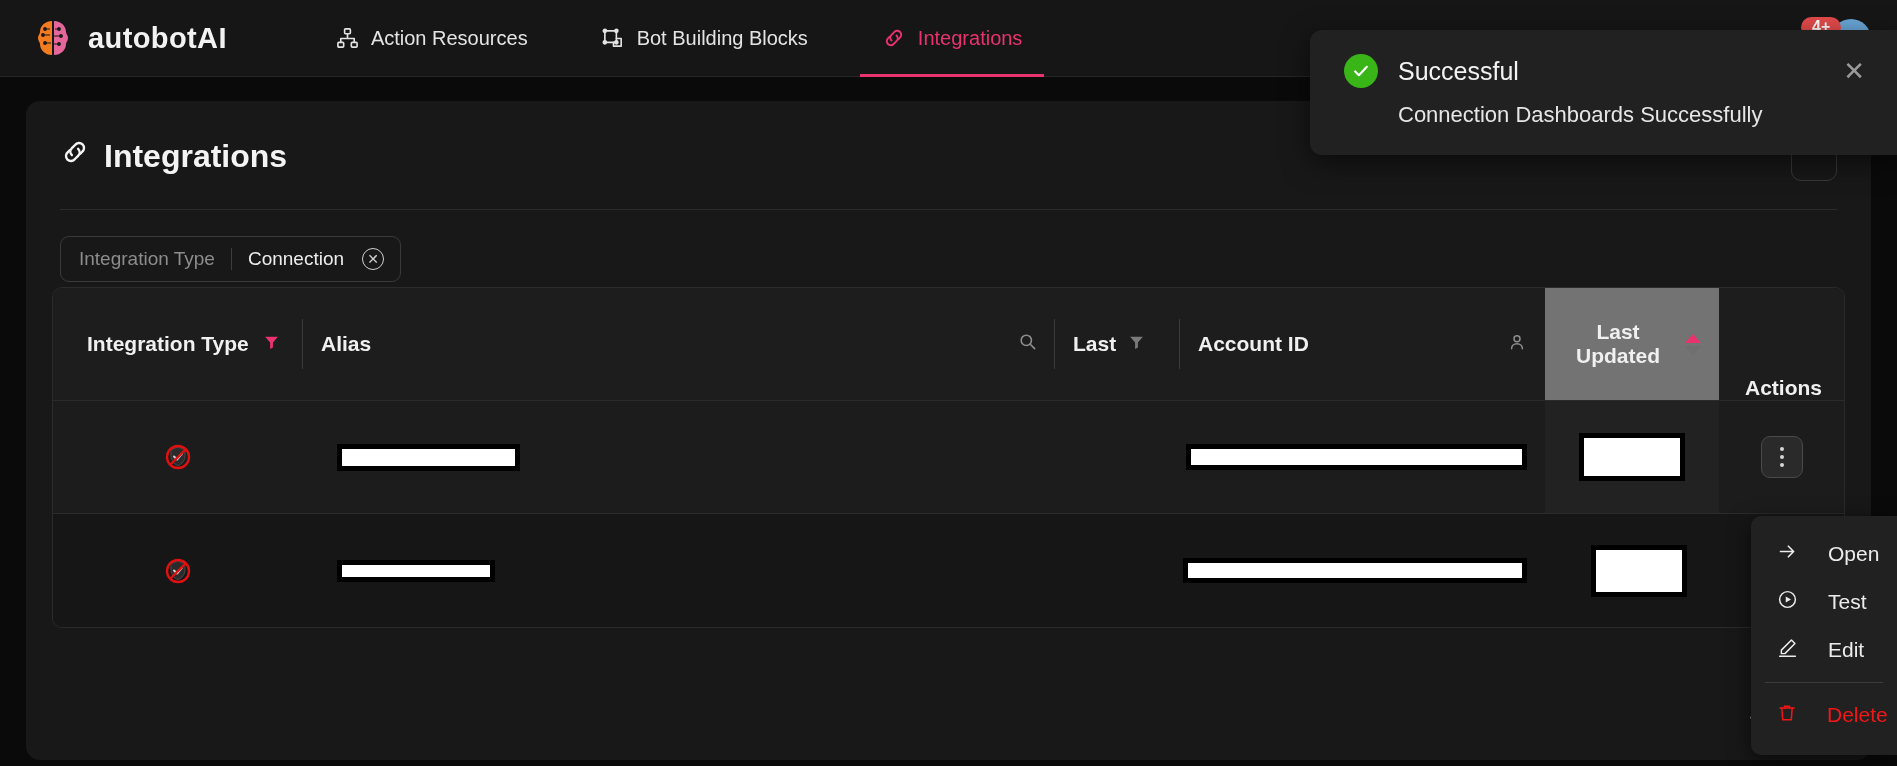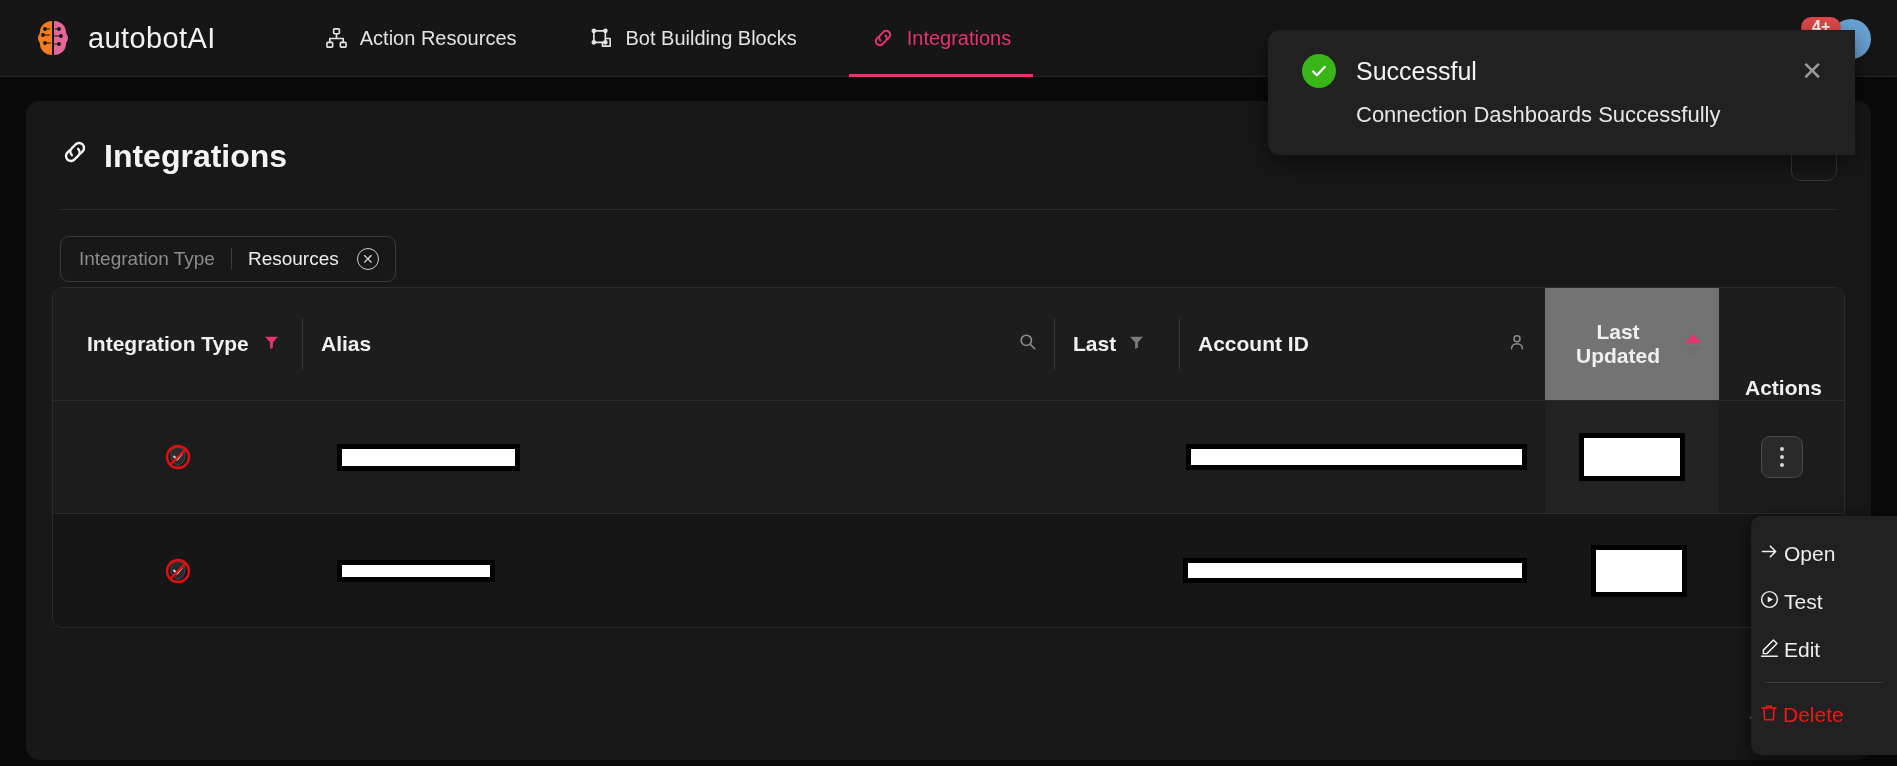--- a/index.html
+++ b/index.html
@@ -14,21 +14,21 @@
   .topnav {
     position: absolute; top: 0; left: 0;
     width: 1897px; height: 77px;
     background: #161616;
     border-bottom: 1px solid #262626;
     display: flex; align-items: center;
   }
   .brand { display: flex; align-items: center; gap: 14px; margin-left: 32px; }
   .brand-logo { width: 42px; height: 42px; position: relative; }
   .brand-name {
-    font-size: 29px; font-weight: 400; color: #f2f2f2; letter-spacing: .4px;
+    font-size: 29px; font-weight: 700; color: #f2f2f2; letter-spacing: .4px;
   }
   .navlinks { display: flex; align-items: center; margin-left: 87px; height: 77px; }
   .navlink {
     display: flex; align-items: center; gap: 12px;
     height: 77px; padding: 0 22px;
     color: #e4e4e4; font-size: 20px; position: relative;
     cursor: pointer;
   }
   .navlink + .navlink { margin-left: 30px; }
   .navlink.active { color: #e8336e; }
@@ -182,30 +182,30 @@
   
   .ctxmenu {
     position: absolute; left: 1751px; top: 516px;
     width: 146px; background: #212121;
     border-radius: 10px 0 0 10px;
     padding: 14px 0 16px 0;
     box-shadow: 0 6px 22px rgba(0,0,0,.6);
     z-index: 40;
   }
   .ctxitem {
-    display: flex; align-items: center; gap: 4px;
-    height: 48px; padding: 0 8px;
+    display: flex; align-items: center; gap: 30px;
+    height: 48px; padding: 0 26px;
     color: #ececec; font-size: 21px; cursor: pointer;
   }
   .ctxitem.danger { color: #f31616; }
   .ctx-sep { height: 1px; background: #3c3c3c; margin: 8px 14px; }
 
   
   .toast {
-    position: absolute; left: 1268px; top: 30px;
+    position: absolute; left: 1310px; top: 30px;
     width: 587px; height: 125px;
     background: #212121;
     border-radius: 12px 0 0 12px;
     box-shadow: 0 8px 28px rgba(0,0,0,.55);
     z-index: 60;
     padding: 24px 26px 0 34px;
   }
   .toast-head { display: flex; align-items: center; gap: 20px; }
   .toast-check {
     width: 34px; height: 34px; border-radius: 50%; background: #39b518;
@@ -308,21 +308,21 @@
     </div>
     <button class="head-btn"></button>
   </div>
 
   <div class="panel-divider"></div>
 
   <div class="filter-row">
     <div class="filter-chip">
       <span class="chip-label">Integration Type</span>
       <span class="chip-sep"></span>
-      <span class="chip-value">Resources</span>
+      <span class="chip-value">Connection</span>
       <span class="chip-clear">✕</span>
     </div>
   </div>
 
   <div class="table">
 
     <div class="thead">
 
       <div class="th th-integration">
         <span>Integration Type</span>

